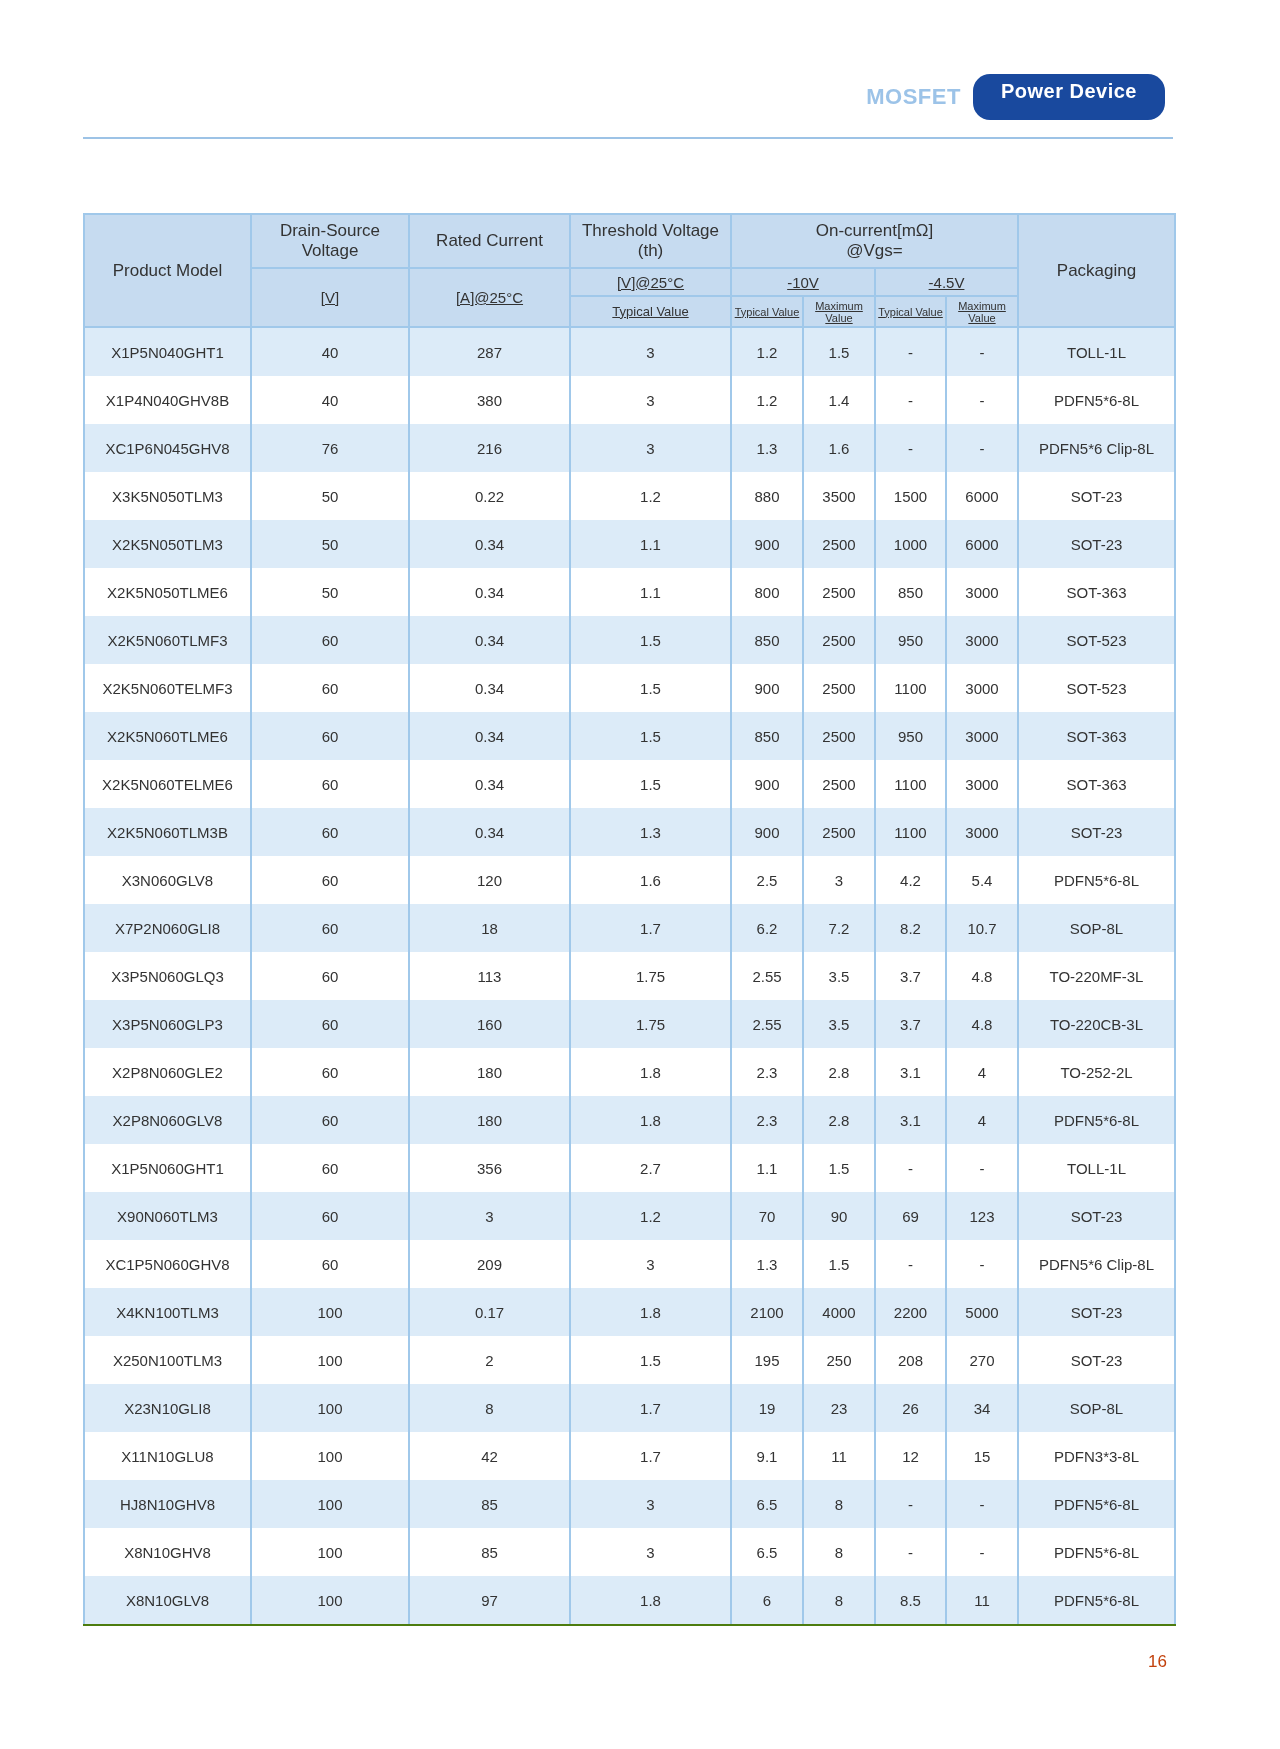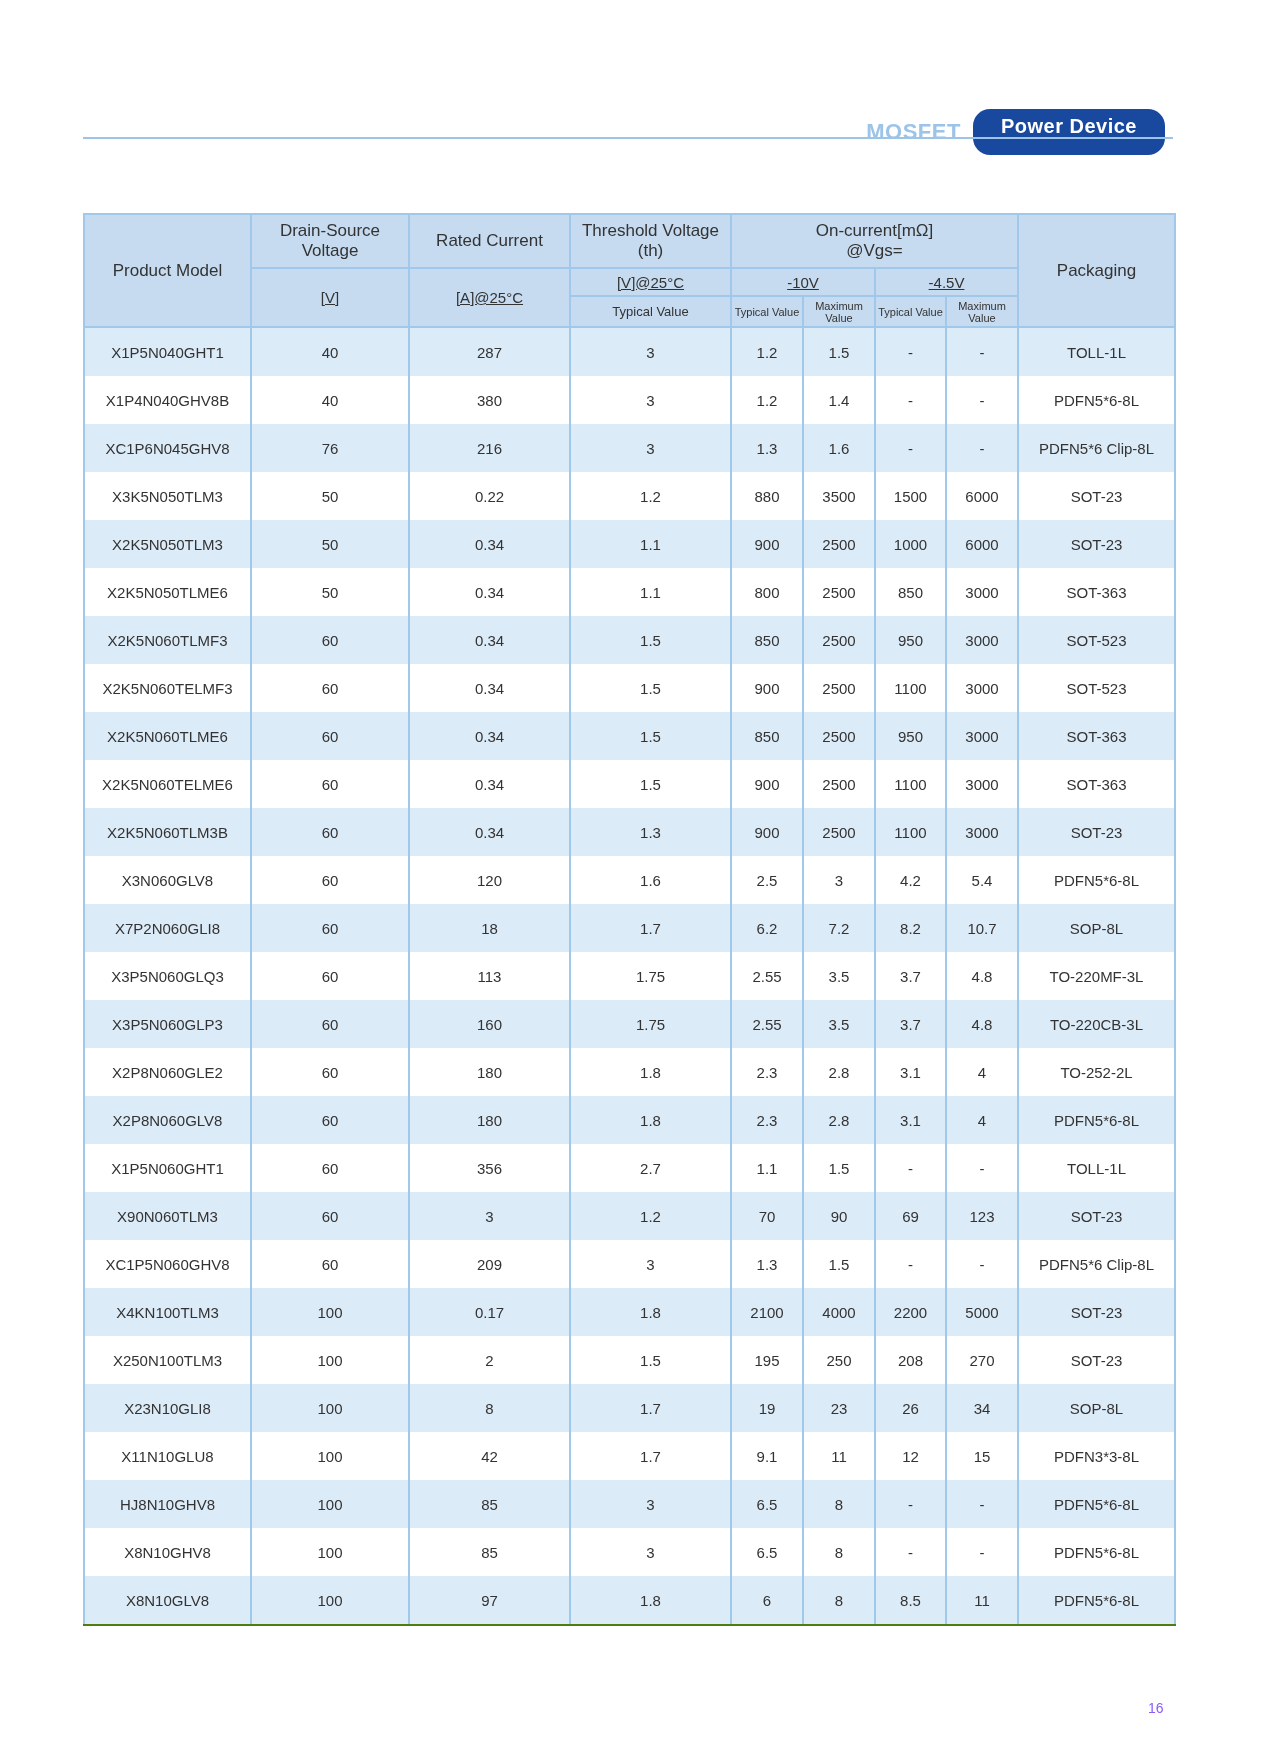--- a/index.html
+++ b/index.html
@@ -4,21 +4,21 @@
 <style>
   html,body { margin:0; padding:0; }
   body {
     width:1280px; height:1749px; position:relative;
     background:#ffffff;
     font-family:"Liberation Sans", sans-serif;
     color:#333333;
   }
   
   .brand {
-    position:absolute; top:109px; right:115px;
+    position:absolute; top:74px; right:115px;
     display:flex; align-items:center; gap:12px;
   }
   .brand-category {
     color:#9cc3e8; font-size:22px; font-weight:bold; letter-spacing:0.5px;
   }
   .brand-badge {
     background:#19499e; color:#ffffff; font-size:20px; font-weight:bold;
     height:46px; line-height:34px; padding:0 28px; border-radius:17px;
     letter-spacing:0.5px;
   }
@@ -32,37 +32,37 @@
     border-collapse:collapse; table-layout:fixed;
   }
   table.spec thead th {
     background:#c6dbf0;
     border:2px solid #a0c8ea;
     font-weight:normal; color:#333333;
     padding:0 2px; text-align:center; vertical-align:middle;
   }
   table.spec thead tr.hr1 { height:54px; }
   table.spec thead tr.hr2 { height:28px; }
-  table.spec thead tr.hr3 { height:31px; }
+  table.spec thead tr.hr3 { height:31px;text-decoration:underline; }
   th.h1 { font-size:17px; line-height:20px; }
   th.h2 { font-size:15px;text-decoration:underline; }
   th.h3 { font-size:11px; line-height:12px; padding:0 1px; }
   th.h3.big { font-size:13px; }
   table.spec tbody td {
     border-left:2px solid #a0c8ea; border-right:2px solid #a0c8ea;
     text-align:center; vertical-align:middle;
     font-size:15px; color:#333333; height:48px; padding:0 3px;
     background:#ffffff;
     overflow:hidden; white-space:nowrap;
   }
   table.spec tbody tr:nth-child(odd) td { background:#dcebf8; }
   table.spec tbody tr:last-child td { border-bottom:2px solid #4d7c0f; }
   .pagenum {
-    position:absolute; left:1148px; top:1700px;
-    font-size:14px; color:#8b5cf6;
+    position:absolute; left:1148px; top:1652px;
+    font-size:17px; color:#c2410c;
   }
 </style>
 </head>
 <body>
 
 <div class="brand">
   <span class="brand-category">MOSFET</span>
   <span class="brand-badge">Power Device</span>
 </div>
 <div class="rule"></div>

